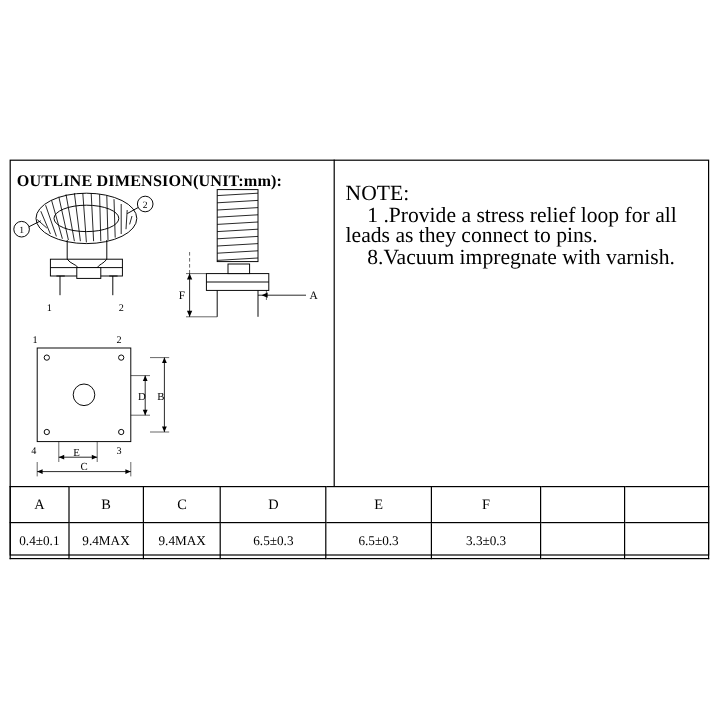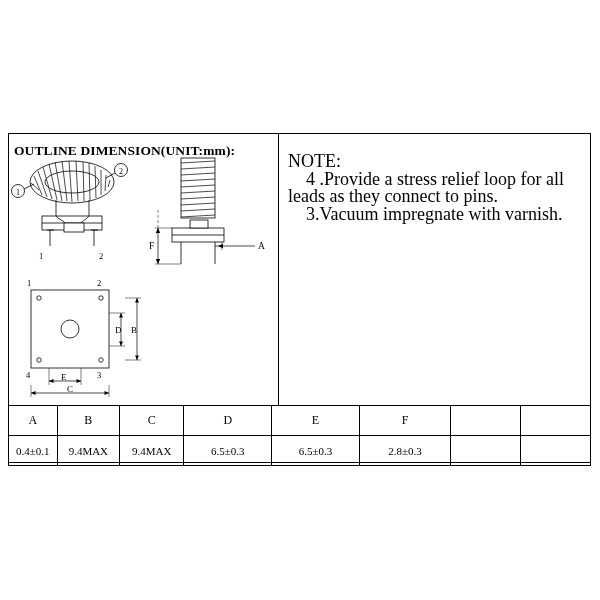--- a/index.html
+++ b/index.html
@@ -244,42 +244,42 @@
     <text x="88" y="228" font-size="8.5">3</text>
     <text x="17" y="228" font-size="8.5">4</text>
     <text x="106" y="183" font-size="9">D</text>
     <text x="122" y="183" font-size="9">B</text>
     <text x="52" y="230" font-size="9">E</text>
     <text x="58" y="242" font-size="9">C</text>
   </svg>
 
   <div class="note">
     <div class="nline">NOTE:</div>
-    <div class="nline"><span class="ind"></span><span>4 .Provide a stress relief loop for all leads as they connect to pins.</span></div>
-    <div class="nline"><span class="ind"></span><span>3.Vacuum impregnate with varnish.</span></div>
+    <div class="nline"><span class="ind"></span><span>1 .Provide a stress relief loop for all leads as they connect to pins.</span></div>
+    <div class="nline"><span class="ind"></span><span>8.Vacuum impregnate with varnish.</span></div>
   </div>
 
   <table class="dimtable">
     <tbody>
         <tr>
       <td class="lbl c0">A</td>
       <td class="lbl c1">B</td>
       <td class="lbl c2">C</td>
       <td class="lbl c3">D</td>
       <td class="lbl c4">E</td>
       <td class="lbl c5">F</td>
       <td class="lbl c6"></td>
       <td class="lbl c7"></td>
     </tr>
     <tr>
       <td class="c0">0.4±0.1</td>
       <td class="c1">9.4MAX</td>
       <td class="c2">9.4MAX</td>
       <td class="c3">6.5±0.3</td>
       <td class="c4">6.5±0.3</td>
-      <td class="c5">2.8±0.3</td>
+      <td class="c5">3.3±0.3</td>
       <td class="c6"></td>
       <td class="c7"></td>
     </tr>
   </tbody>
     </table>
 
 </div>
 
 </body></html>

